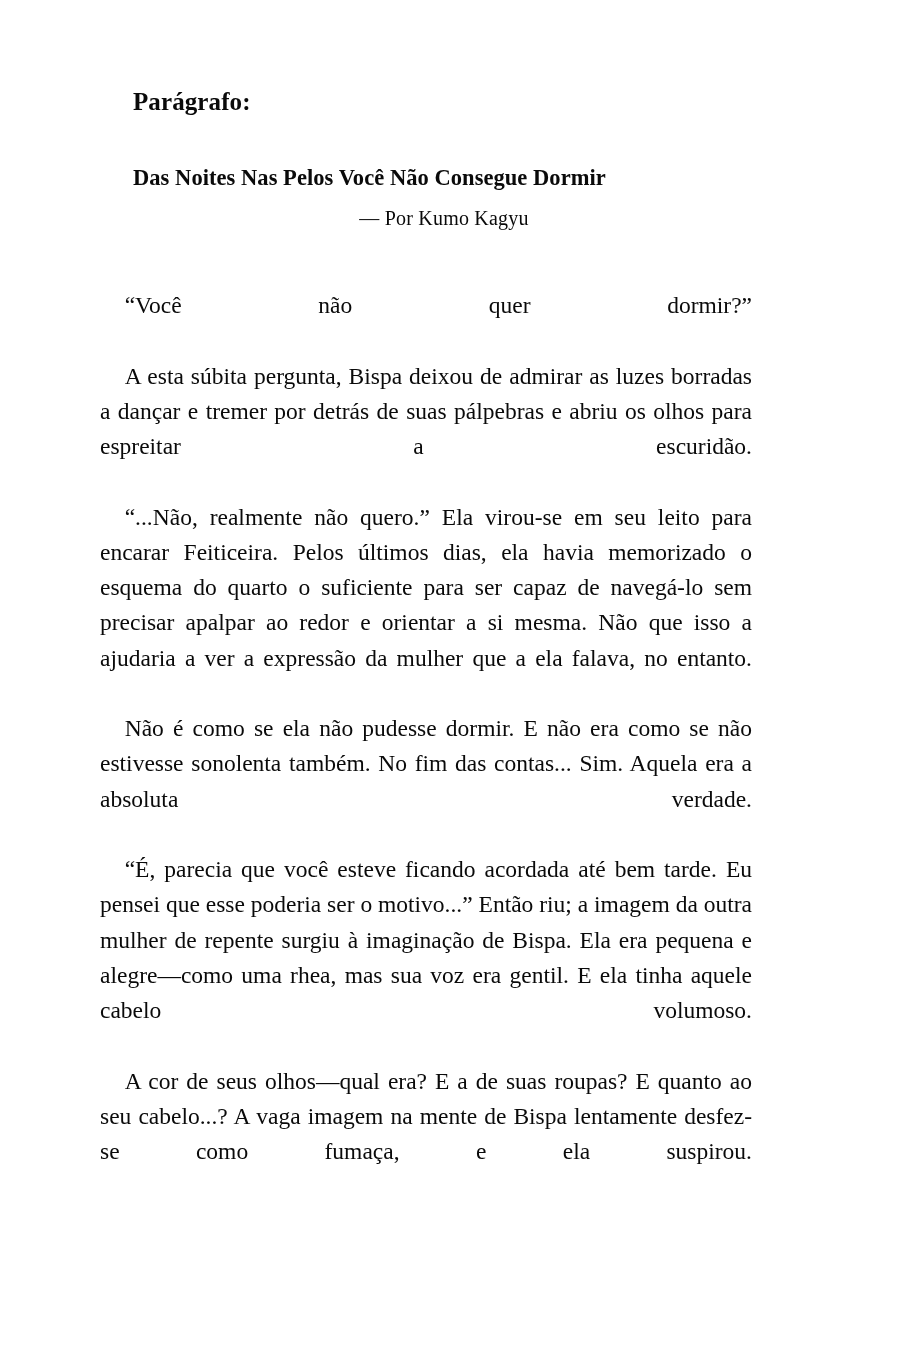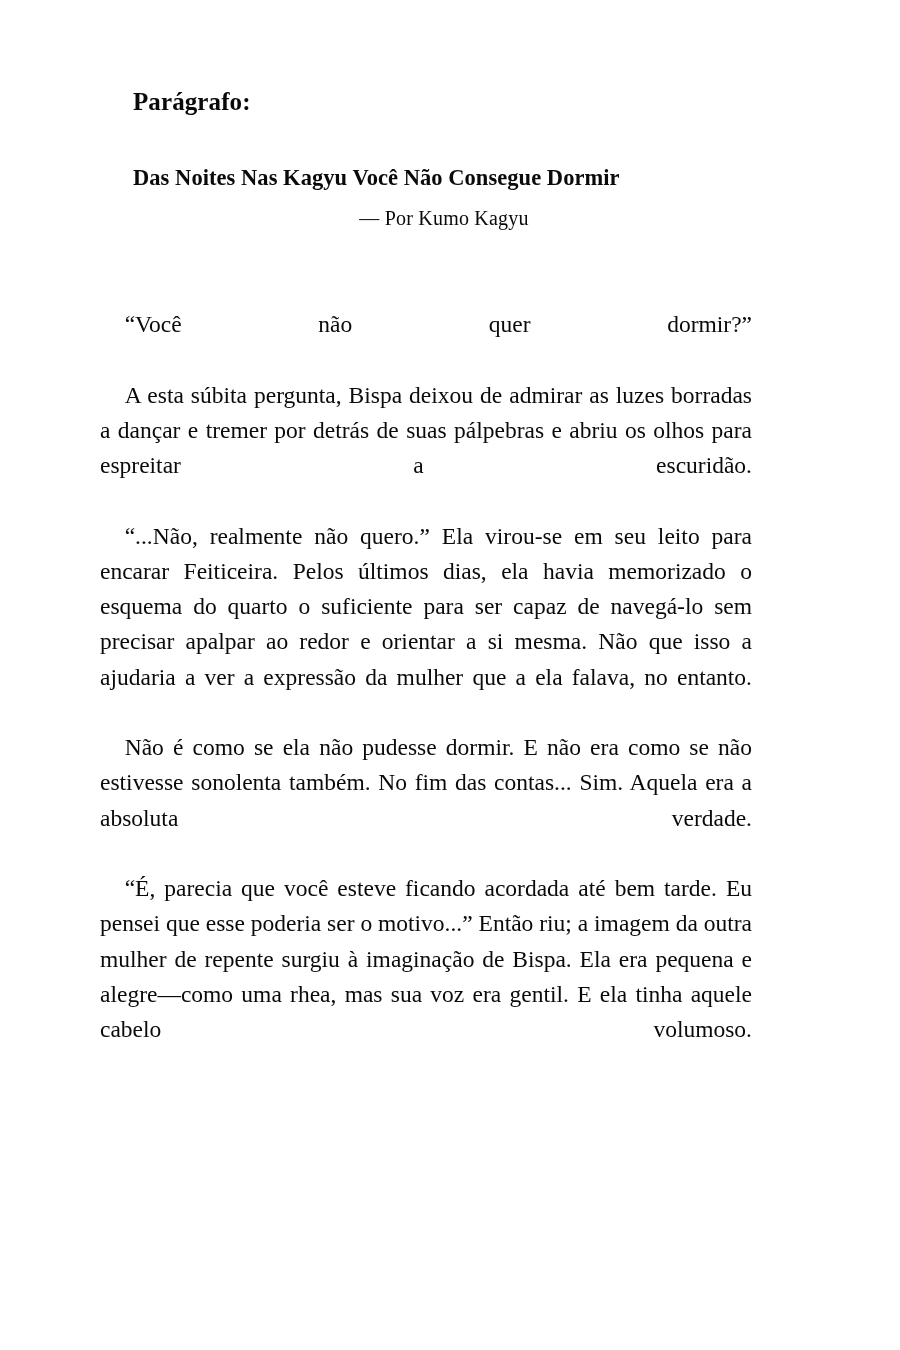--- a/index.html
+++ b/index.html
@@ -59,21 +59,21 @@
     line-height: 1.2;
     text-align: center;
     padding-right: 3px;
     letter-spacing: 0.2px;
   }
 
   
   .body-column {
     position: absolute;
     left: 100px;
-    top: 307px;
+    top: 288px;
     width: 652px;
   }
 
   .body-column p {
     margin: 0;
     font-size: 23.5px;
     line-height: 1.5;
     text-align: justify;
     text-justify: inter-word;
     text-indent: 1.05em;
@@ -91,28 +91,29 @@
 </head>
 <body>
 
 <div class="page">
 
   <div class="heading-block">
 
     <h1 class="doc-label">Parágrafo:</h1>
 
     <h2 class="doc-title">
-      <span class="title-line">Das Noites Nas Kagyu Você Não Consegue Dormir</span>
+      <span class="title-line">Das Noites Nas Pelos Você Não Consegue Dormir</span>
     </h2>
 
     <p class="byline">— Por Kumo Kagyu</p>
 
   </div>
 
   <div class="body-column">
     <p>“Você não quer dormir?”</p>
     <p>A esta súbita pergunta, Bispa deixou de admirar as luzes borradas a dançar e tremer por detrás de suas pálpebras e abriu os olhos para espreitar a escuridão.</p>
     <p>“...Não, realmente não quero.” Ela virou-se em seu leito para encarar Feiticeira. Pelos últimos dias, ela havia memorizado o esquema do quarto o suficiente para ser capaz de navegá-lo sem precisar apalpar ao redor e orientar a si mesma. Não que isso a ajudaria a ver a expressão da mulher que a ela falava, no entanto.</p>
     <p>Não é como se ela não pudesse dormir. E não era como se não estivesse sonolenta também. No fim das contas... Sim. Aquela era a absoluta verdade.</p>
     <p>“É, parecia que você esteve ficando acordada até bem tarde. Eu pensei que esse poderia ser o motivo...” Então riu; a imagem da outra mulher de repente surgiu à imaginação de Bispa. Ela era pequena e alegre—como uma rhea, mas sua voz era gentil. E ela tinha aquele cabelo volumoso.</p>
+    <p>A cor de seus olhos—qual era? E a de suas roupas? E quanto ao seu cabelo...? A vaga imagem na mente de Bispa lentamente desfez-se como fumaça, e ela suspirou.</p>
   </div>
 
 </div>
 
 </body></html>

